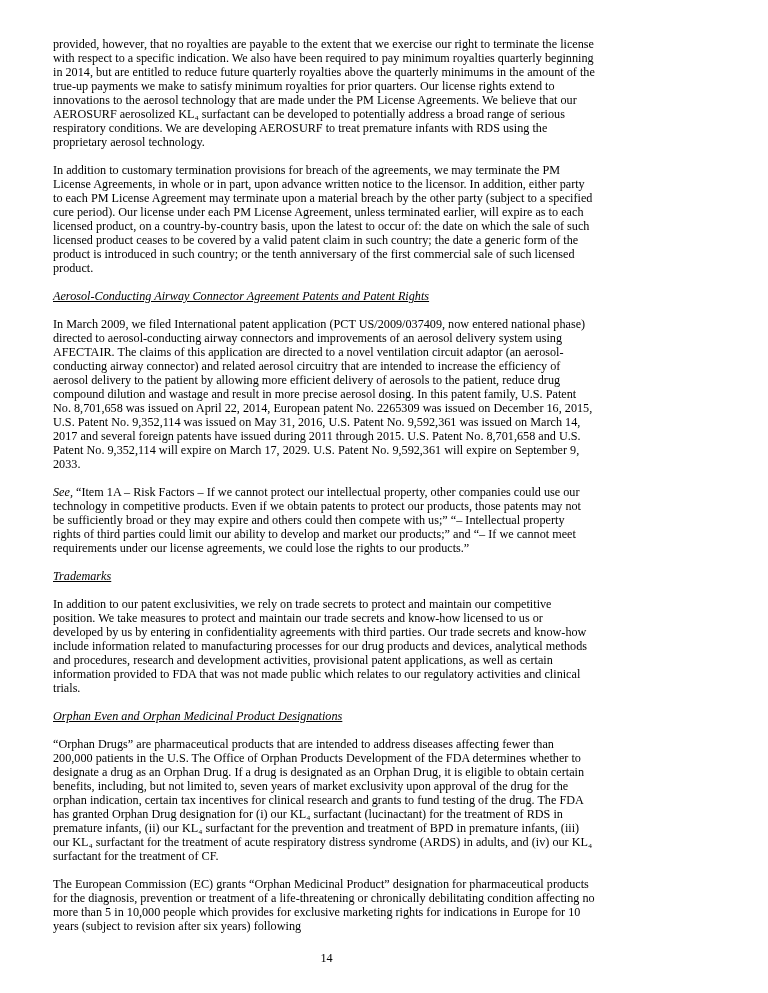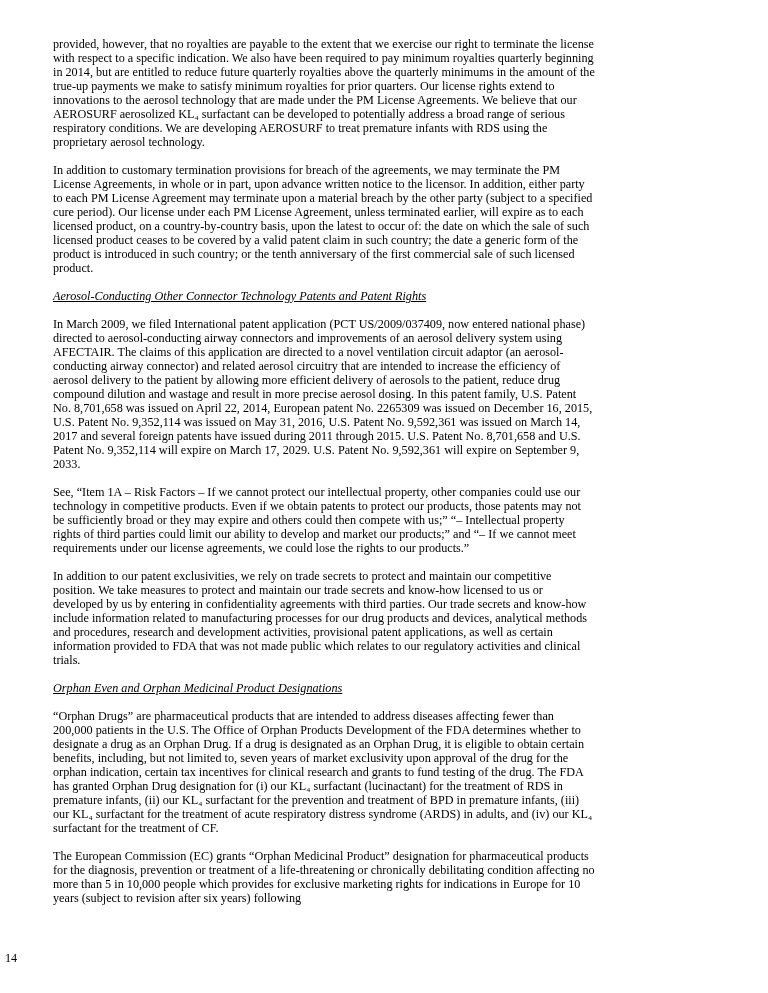--- a/index.html
+++ b/index.html
@@ -27,38 +27,41 @@
     text-align: left;
   }
   .content .h-italic {
     font-style: italic;
     text-decoration: underline;
   }
   .content .h-bold {
     font-weight: bold;
   }
   .lead-italic {
+    font-style: italic;
   }
   .footer {
     position: absolute;
     left: 5px;
     right: 0;
     bottom: 28px;
+    text-align: center;
   }
 </style>
 </head>
 <body>
 
 <div class="page">
   <div class="content" id="doc-content">
       <p>provided, however, that no royalties are payable to the extent that we exercise our right to terminate the license with respect to a specific indication.  We also have been required to pay minimum royalties quarterly beginning in 2014, but are entitled to reduce future quarterly royalties above the quarterly minimums in the amount of the true-up payments we make to satisfy minimum royalties for prior quarters. Our license rights extend to innovations to the aerosol technology that are made under the PM License Agreements. We believe that our AEROSURF aerosolized KL₄ surfactant can be developed to potentially address a broad range of serious respiratory conditions. We are developing AEROSURF to treat premature infants with RDS using the proprietary aerosol technology.</p>
       <p>In addition to customary termination provisions for breach of the agreements, we may terminate the PM License Agreements, in whole or in part, upon advance written notice to the licensor. In addition, either party to each PM License Agreement may terminate upon a material breach by the other party (subject to a specified cure period). Our license under each PM License Agreement, unless terminated earlier, will expire as to each licensed product, on a country-by-country basis, upon the latest to occur of: the date on which the sale of such licensed product ceases to be covered by a valid patent claim in such country; the date a generic form of the product is introduced in such country; or the tenth anniversary of the first commercial sale of such licensed product.</p>
-      <div class="h-italic">Aerosol-Conducting Other Connector Technology Patents and Patent Rights</div>
+      <div class="h-italic">Aerosol-Conducting Airway Connector Agreement Patents and Patent Rights</div>
       <p>In March 2009, we filed International patent application (PCT US/2009/037409, now entered national phase) directed to aerosol-conducting airway connectors and improvements of an aerosol delivery system using AFECTAIR. The claims of this application are directed to a novel ventilation circuit adaptor (an aerosol-conducting airway connector) and related aerosol circuitry that are intended to increase the efficiency of aerosol delivery to the patient by allowing more efficient delivery of aerosols to the patient, reduce drug compound dilution and wastage and result in more precise aerosol dosing. In this patent family, U.S. Patent No. 8,701,658 was issued on April 22, 2014, European patent No. 2265309 was issued on December 16, 2015, U.S. Patent No. 9,352,114 was issued on May 31, 2016, U.S. Patent No. 9,592,361 was issued on March 14, 2017 and several foreign patents have issued during 2011 through 2015. U.S. Patent No. 8,701,658 and U.S. Patent No. 9,352,114 will expire on March 17, 2029. U.S. Patent No. 9,592,361 will expire on September 9, 2033.</p>
       <p><span class="lead-italic">See,</span> “Item 1A – Risk Factors – If we cannot protect our intellectual property, other companies could use our technology in competitive products. Even if we obtain patents to protect our products, those patents may not be sufficiently broad or they may expire and others could then compete with us;” “– Intellectual property rights of third parties could limit our ability to develop and market our products;” and “– If we cannot meet requirements under our license agreements, we could lose the rights to our products.”</p>
+      <div class="h-italic">Trademarks</div>
       <p>In addition to our patent exclusivities, we rely on trade secrets to protect and maintain our competitive position. We take measures to protect and maintain our trade secrets and know-how licensed to us or developed by us by entering in confidentiality agreements with third parties. Our trade secrets and know-how include information related to manufacturing processes for our drug products and devices, analytical methods and procedures, research and development activities, provisional patent applications, as well as certain information provided to FDA that was not made public which relates to our regulatory activities and clinical trials.</p>
       <div class="h-italic">Orphan Even and Orphan Medicinal Product Designations</div>
       <p>“Orphan Drugs” are pharmaceutical products that are intended to address diseases affecting fewer than 200,000 patients in the U.S. The Office of Orphan Products Development of the FDA determines whether to designate a drug as an Orphan Drug. If a drug is designated as an Orphan Drug, it is eligible to obtain certain benefits, including, but not limited to, seven years of market exclusivity upon approval of the drug for the orphan indication, certain tax incentives for clinical research and grants to fund testing of the drug. The FDA has granted Orphan Drug designation for (i) our KL₄ surfactant (lucinactant) for the treatment of RDS in premature infants, (ii) our KL₄ surfactant for the prevention and treatment of BPD in premature infants, (iii) our KL₄ surfactant for the treatment of acute respiratory distress syndrome (ARDS) in adults, and (iv) our KL₄ surfactant for the treatment of CF.</p>
       <p>The European Commission (EC) grants “Orphan Medicinal Product” designation for pharmaceutical products for the diagnosis, prevention or treatment of a life-threatening or chronically debilitating condition affecting no more than 5 in 10,000 people which provides for exclusive marketing rights for indications in Europe for 10 years (subject to revision after six years) following</p>
     </div>
   <div class="footer">
     <span>14</span>
   </div>
 </div>
 

